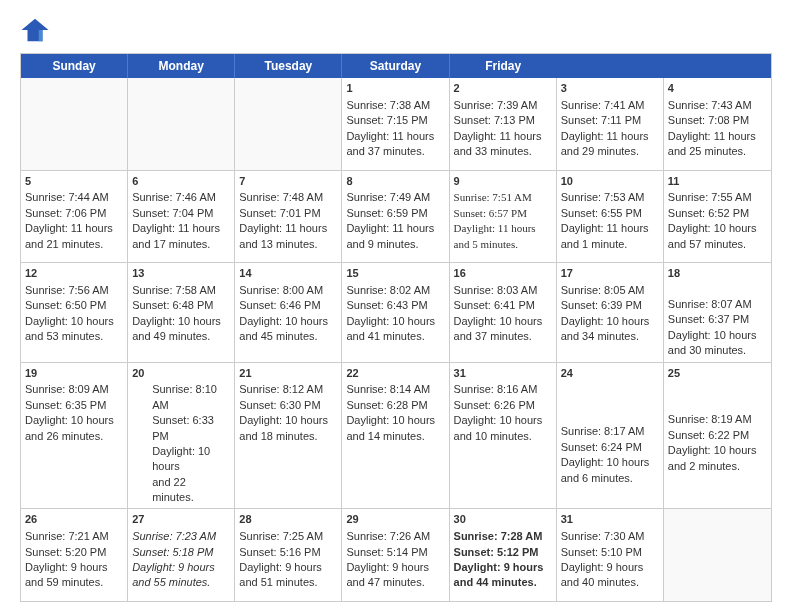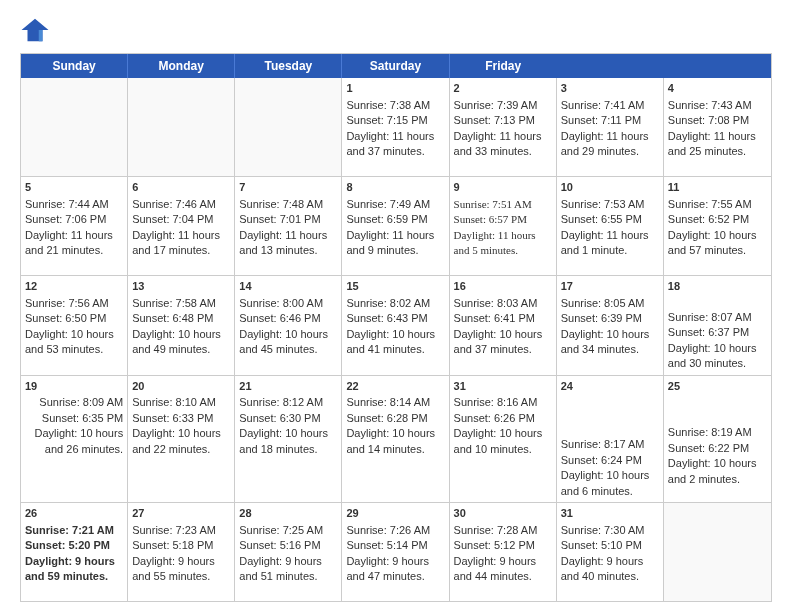--- a/index.html
+++ b/index.html
@@ -268,28 +268,28 @@
             <div class="day-num">18</div>
             <div class="cell-info" style="white-space: pre-line; margin-top: 16px;">Sunrise: 8:07 AM
 Sunset: 6:37 PM
 Daylight: 10 hours
 and 30 minutes.</div>
           </div>
         </div>
         <div class="cal-row">
           <div class="cal-cell">
             <div class="day-num">19</div>
-            <div class="cell-info" style="white-space: pre-line; text-align: right;">Sunrise: 8:09 AM
+            <div class="cell-info" style="white-space: pre-line;">Sunrise: 8:09 AM
 Sunset: 6:35 PM
 Daylight: 10 hours
 and 26 minutes.</div>
           </div>
           <div class="cal-cell">
             <div class="day-num">20</div>
-            <div class="cell-info" style="white-space: pre-line;">Sunrise: 8:10 AM
+            <div class="cell-info" style="white-space: pre-line; margin-left: 20px;">Sunrise: 8:10 AM
 Sunset: 6:33 PM
 Daylight: 10 hours
 and 22 minutes.</div>
           </div>
           <div class="cal-cell">
             <div class="day-num">21</div>
             <div class="cell-info" style="white-space: pre-line;">Sunrise: 8:12 AM
 Sunset: 6:30 PM
 Daylight: 10 hours
 and 18 minutes.</div>
@@ -319,49 +319,49 @@
             <div class="day-num">25</div>
             <div class="cell-info" style="white-space: pre-line; margin-top: 32px;">Sunrise: 8:19 AM
 Sunset: 6:22 PM
 Daylight: 10 hours
 and 2 minutes.</div>
           </div>
         </div>
         <div class="cal-row">
           <div class="cal-cell">
             <div class="day-num">26</div>
-            <div class="cell-info" style="white-space: pre-line; font-weight: bold;">Sunrise: 7:21 AM
+            <div class="cell-info" style="white-space: pre-line;">Sunrise: 7:21 AM
 Sunset: 5:20 PM
 Daylight: 9 hours
 and 59 minutes.</div>
           </div>
           <div class="cal-cell">
             <div class="day-num">27</div>
-            <div class="cell-info" style="white-space: pre-line;">Sunrise: 7:23 AM
+            <div class="cell-info" style="white-space: pre-line; font-style: italic;">Sunrise: 7:23 AM
 Sunset: 5:18 PM
 Daylight: 9 hours
 and 55 minutes.</div>
           </div>
           <div class="cal-cell">
             <div class="day-num">28</div>
             <div class="cell-info" style="white-space: pre-line;">Sunrise: 7:25 AM
 Sunset: 5:16 PM
 Daylight: 9 hours
 and 51 minutes.</div>
           </div>
           <div class="cal-cell">
             <div class="day-num">29</div>
             <div class="cell-info" style="white-space: pre-line;">Sunrise: 7:26 AM
 Sunset: 5:14 PM
 Daylight: 9 hours
 and 47 minutes.</div>
           </div>
           <div class="cal-cell">
             <div class="day-num">30</div>
-            <div class="cell-info" style="white-space: pre-line;">Sunrise: 7:28 AM
+            <div class="cell-info" style="white-space: pre-line; font-weight: bold;">Sunrise: 7:28 AM
 Sunset: 5:12 PM
 Daylight: 9 hours
 and 44 minutes.</div>
           </div>
           <div class="cal-cell">
             <div class="day-num">31</div>
             <div class="cell-info" style="white-space: pre-line;">Sunrise: 7:30 AM
 Sunset: 5:10 PM
 Daylight: 9 hours
 and 40 minutes.</div>

